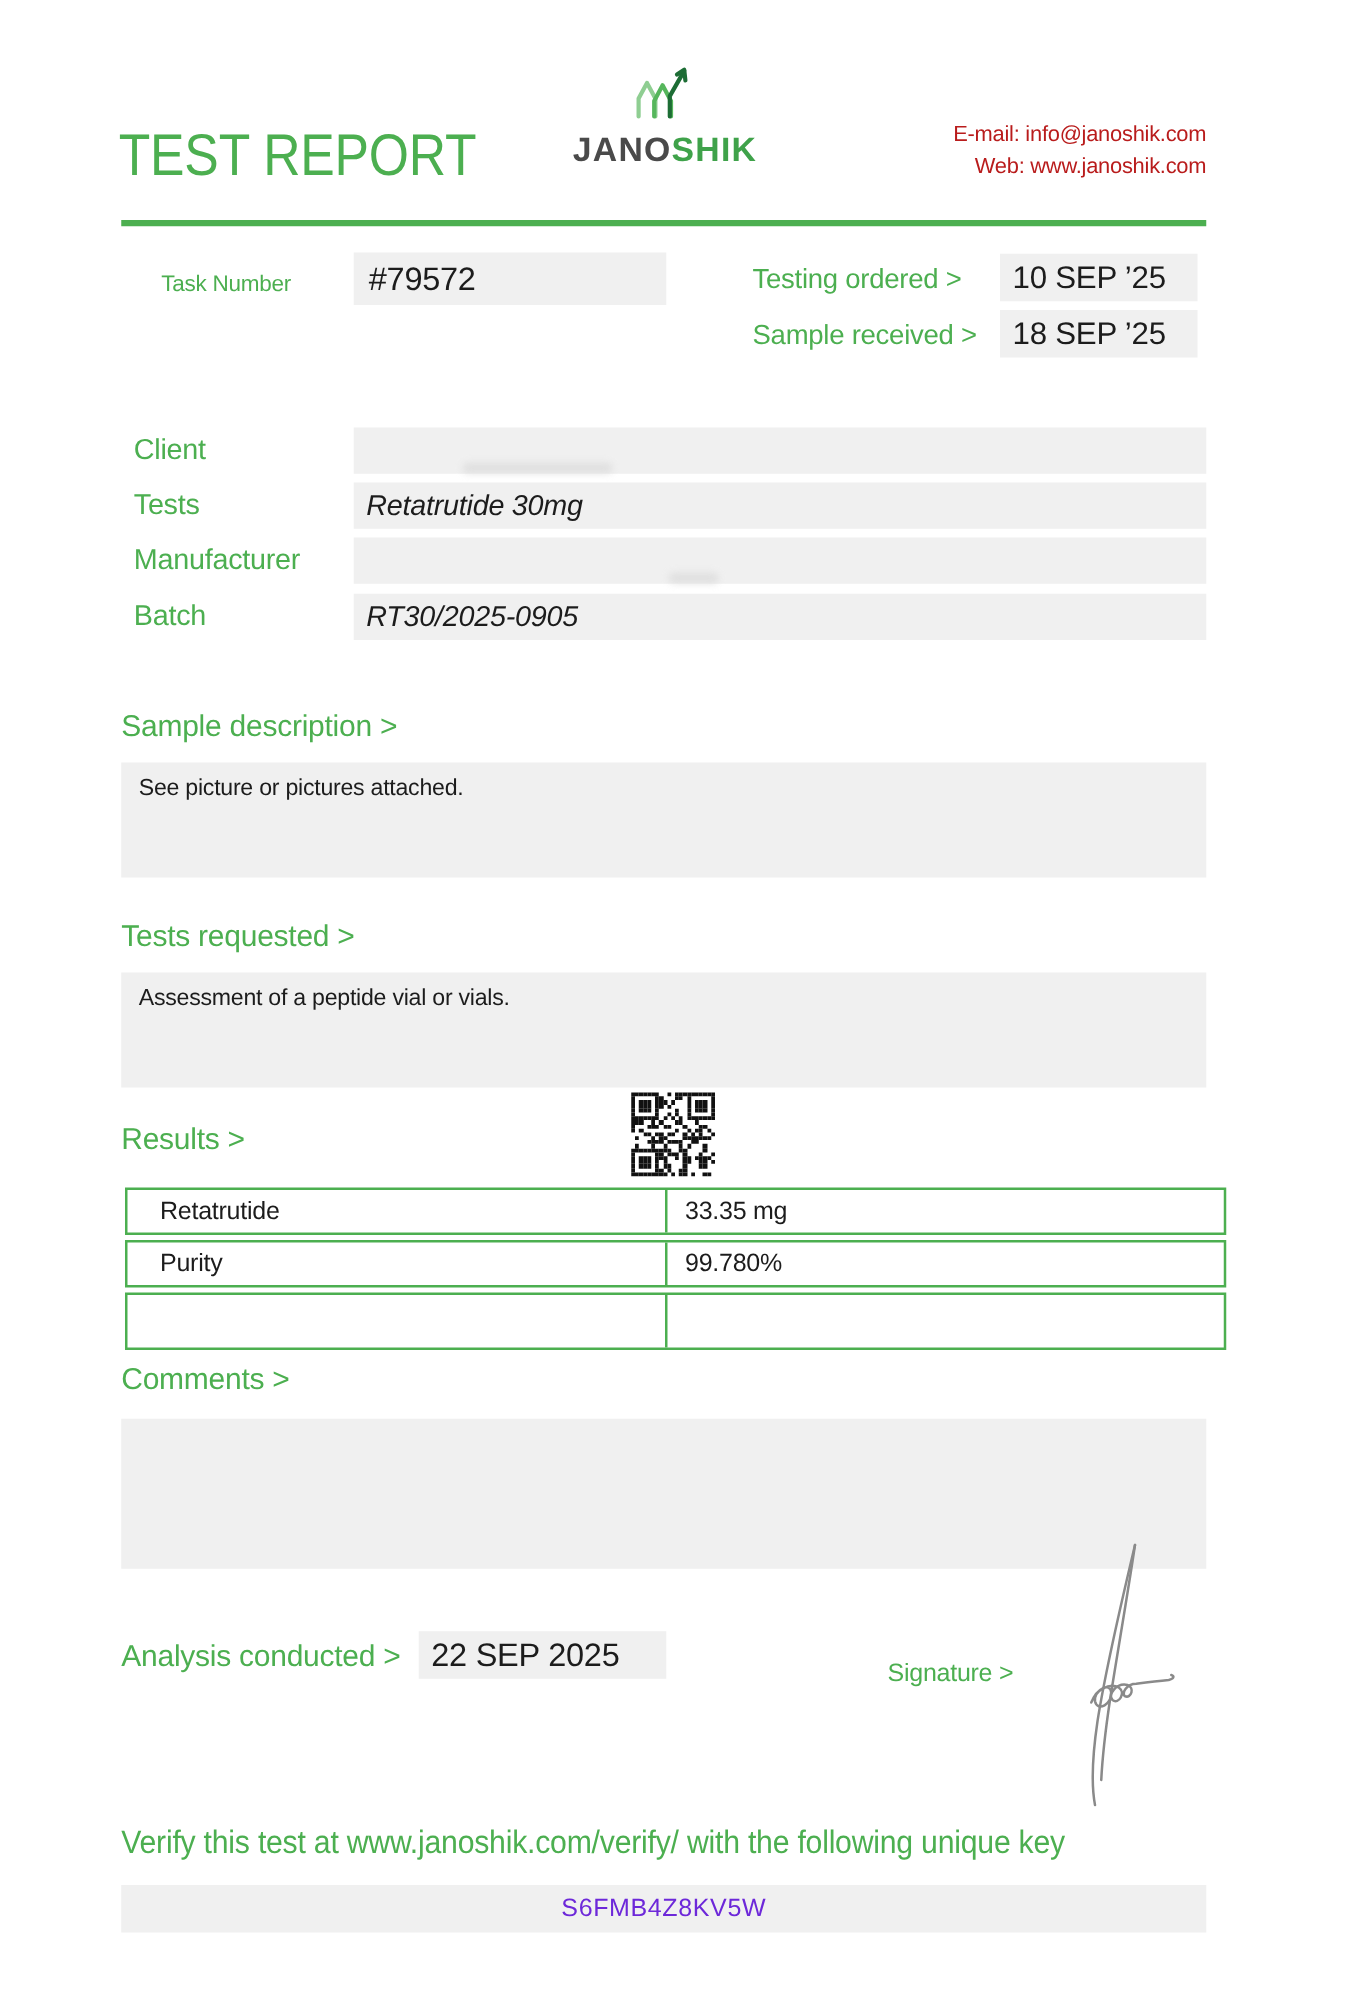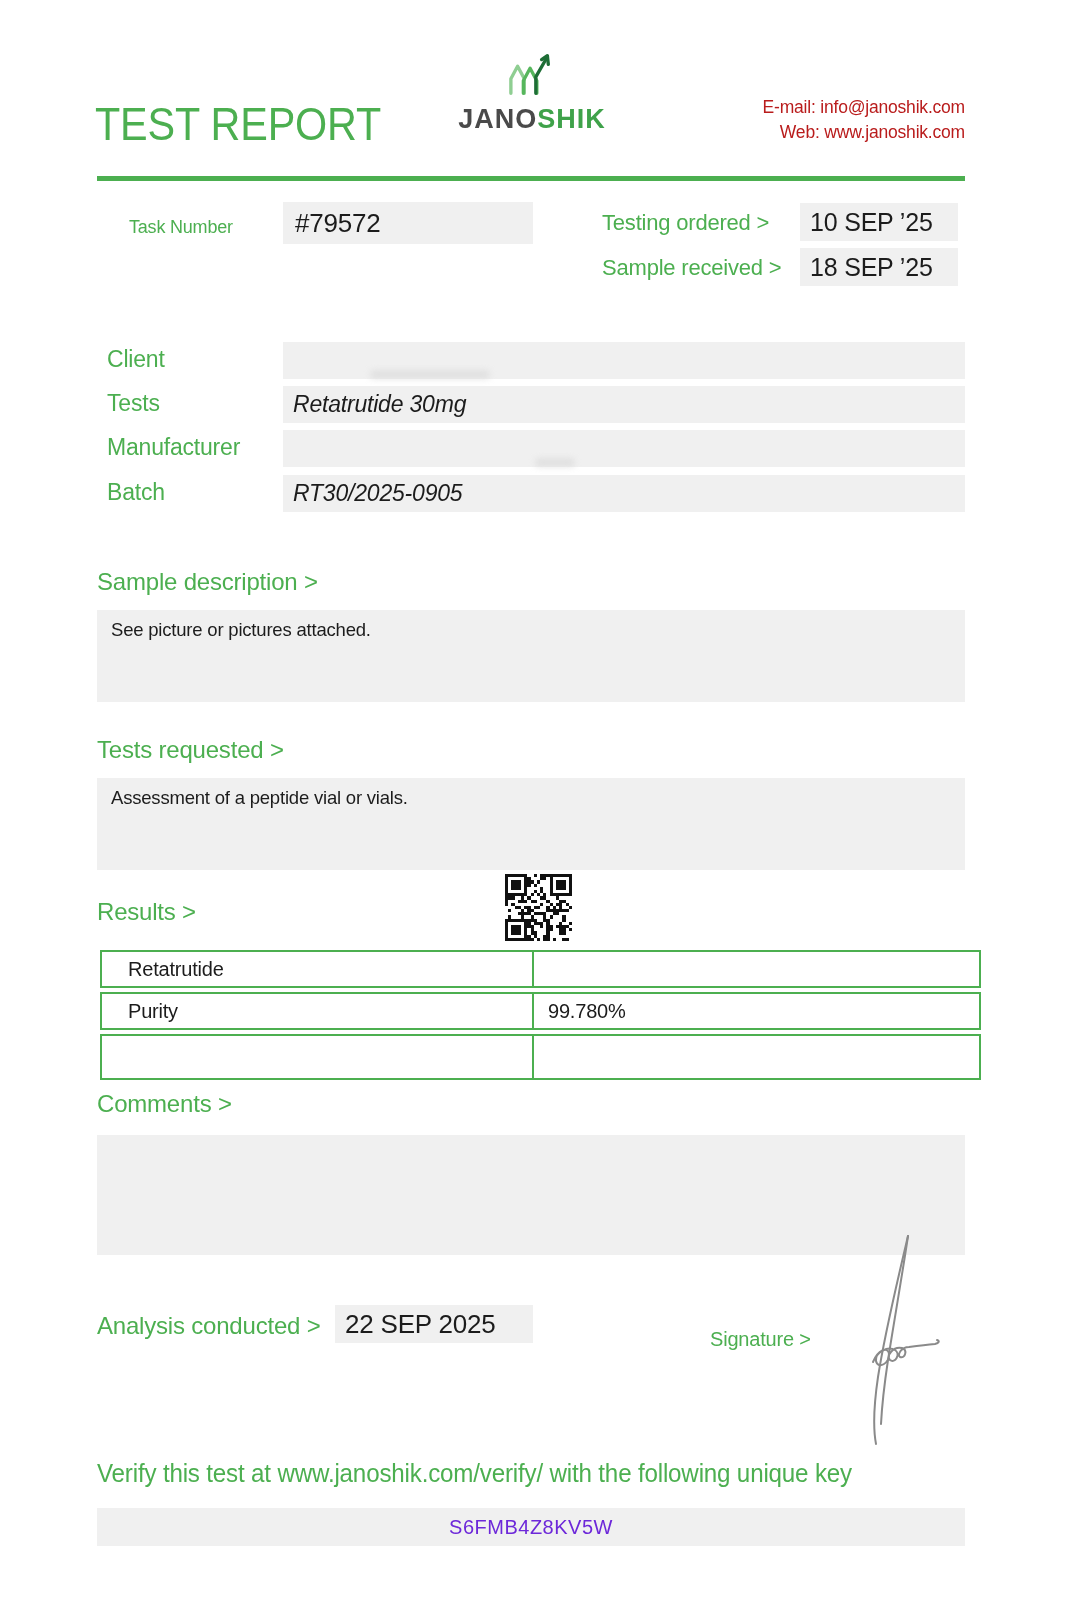--- a/index.html
+++ b/index.html
@@ -560,20 +560,21 @@
       <div></div>
       <div class="qb"></div>
       <div class="qb"></div>
       <div></div>
     </div>
   <div class="abs sec-label green" style="top:898px;">Results &gt;</div>
 
   <div class="abs rtable">
     <div class="trow h38">
       <div class="cell-l">Retatrutide</div>
+      <div class="cell-r">33.35 mg</div>
     </div>
     <div class="trow h38">
       <div class="cell-l">Purity</div>
       <div class="cell-r">99.780%</div>
     </div>
     <div class="trow h46">
       <div class="cell-l"></div>
       <div class="cell-r"></div>
     </div>
   </div>

